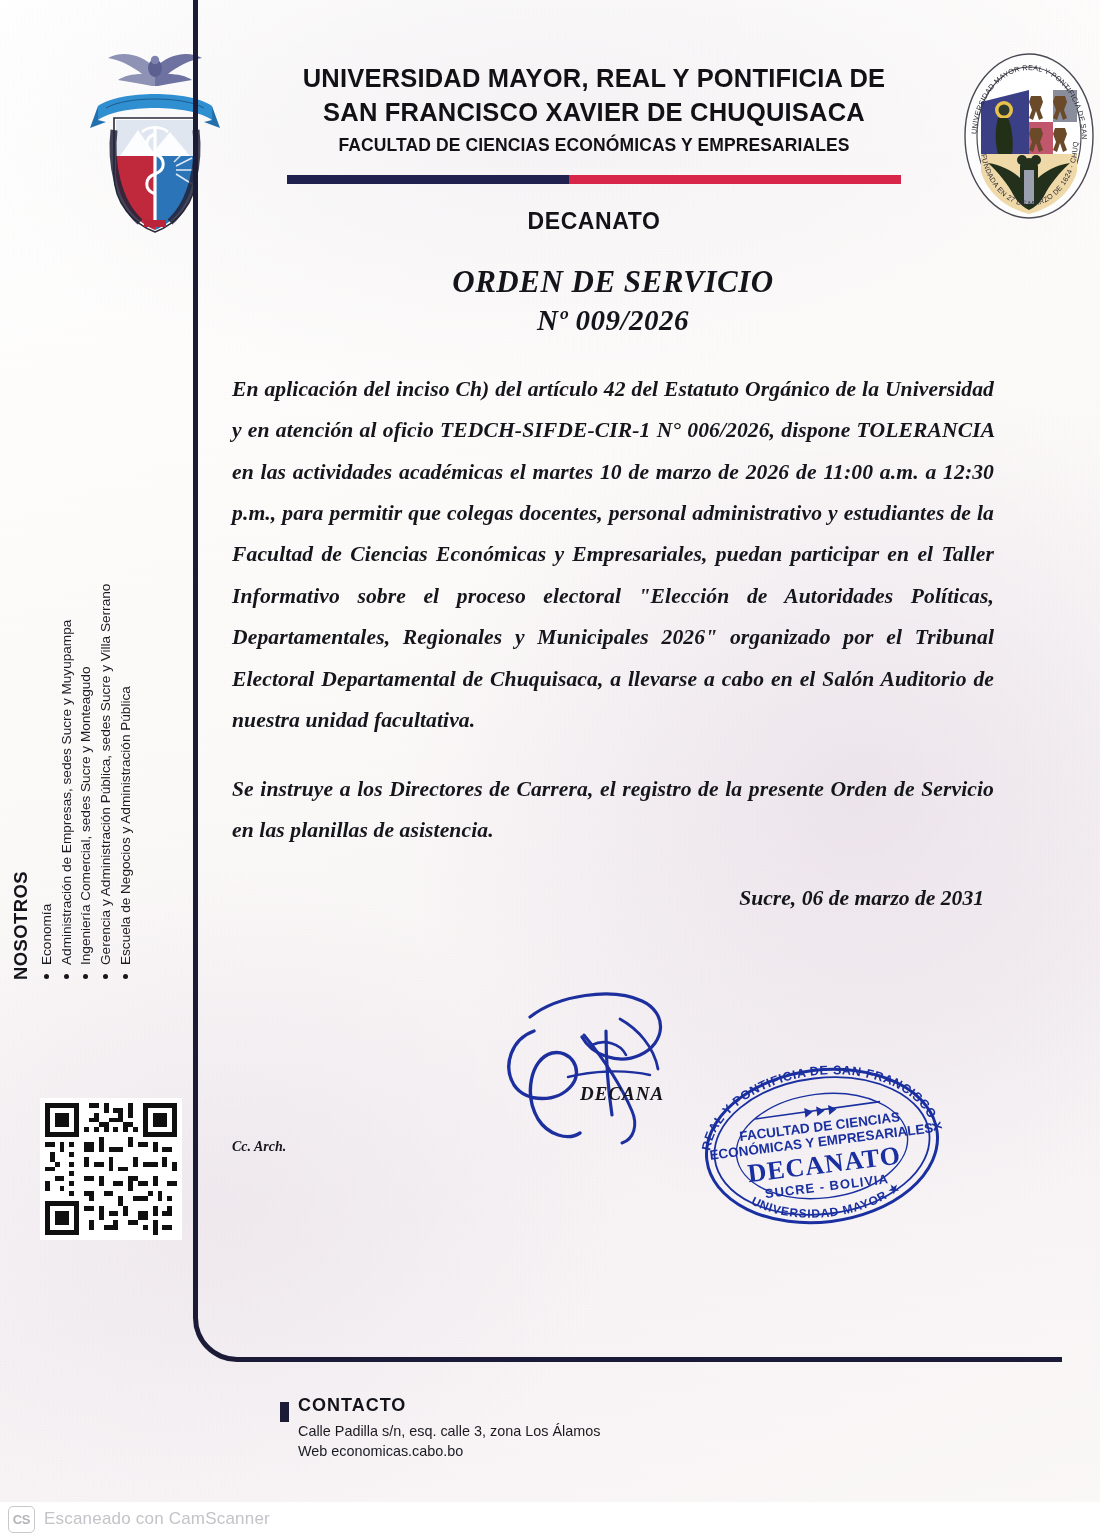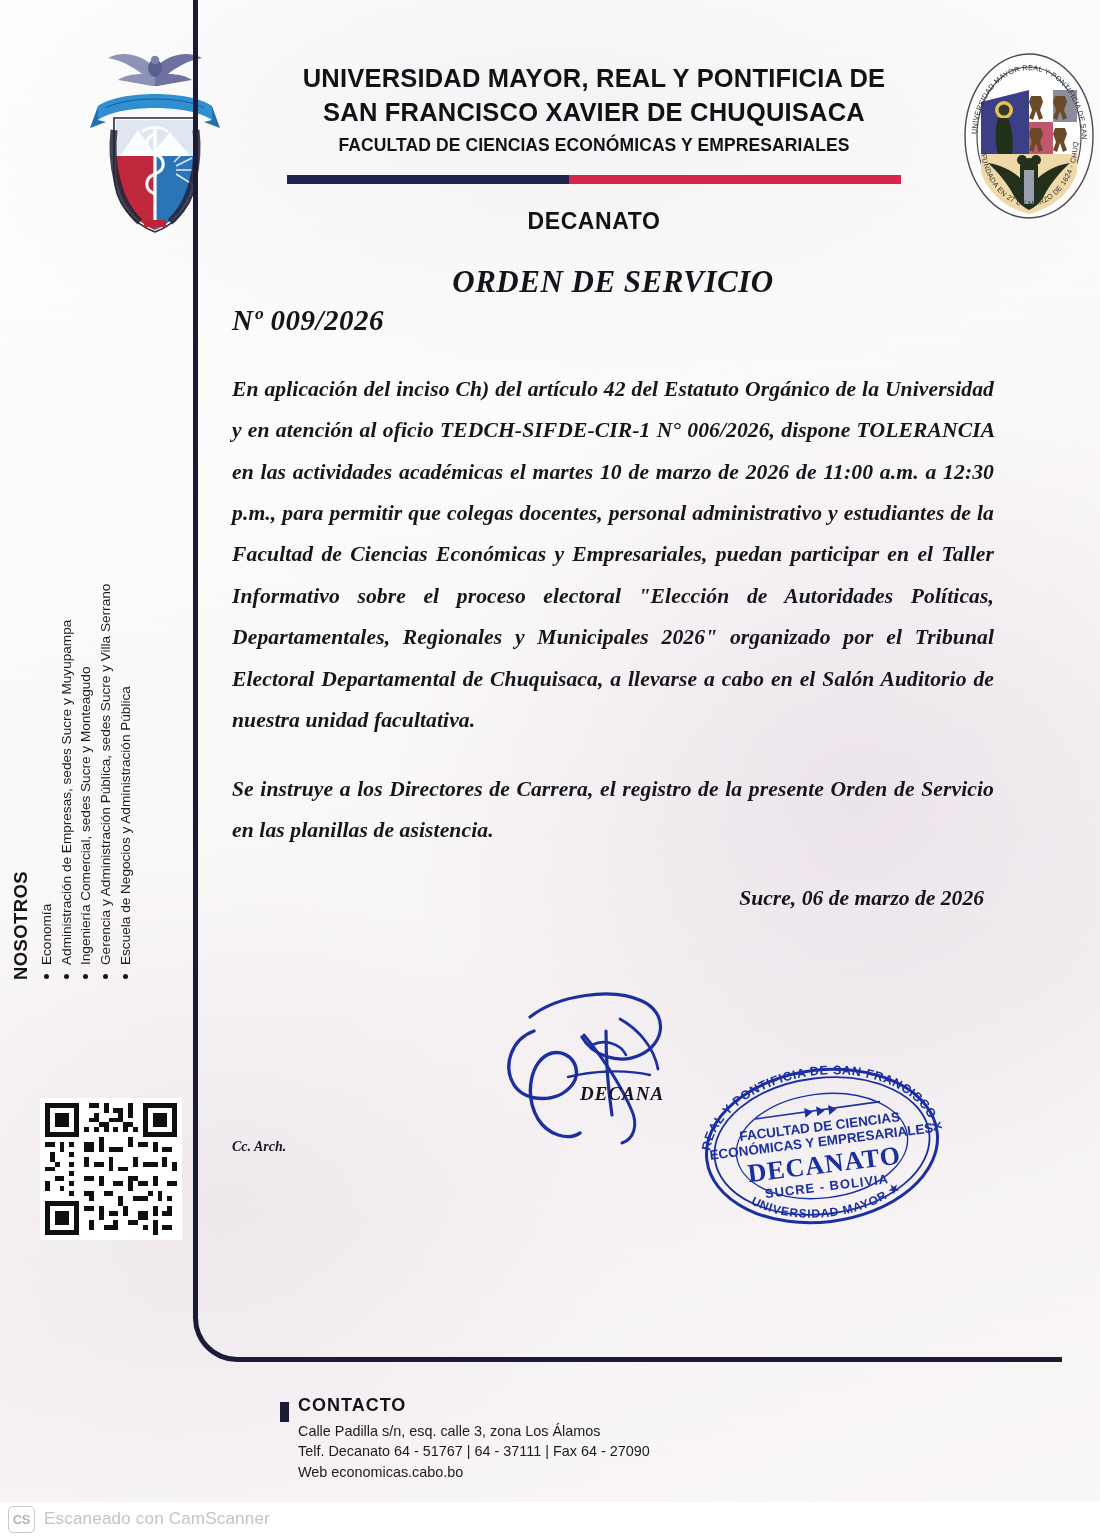--- a/index.html
+++ b/index.html
@@ -196,21 +196,21 @@
     text-align: center;
     font-family: "Liberation Serif", serif;
     font-weight: bold;
     font-style: italic;
     font-size: 31px;
     letter-spacing: .5px;
     line-height: 1.28;
     color: #14141b;
   }
   .doc-number {
-    text-align: left;
+    text-align: center;
     font-family: "Liberation Serif", serif;
     font-weight: bold;
     font-style: italic;
     font-size: 29px;
     letter-spacing: .5px;
     color: #14141b;
     margin-top: 2px;
   }
   .body-block {
     margin-top: 32px;
@@ -597,21 +597,21 @@
 
   <div class="doc">
     <div class="doc-title">ORDEN DE SERVICIO</div>
     <div class="doc-number">Nº 009/2026</div>
 
     <div class="body-block">
       <div class="para" id="para1"><span>En aplicación del inciso Ch) del artículo 42 del Estatuto Orgánico de la Universidad y en atención al oficio TEDCH-SIFDE-CIR-1 N° 006/2026, dispone </span><span class="hl">TOLERANCIA</span><span> en las actividades académicas el </span><span class="hl">martes 10 de marzo de 2026 de 11:00 a.m. a 12:30 p.m.</span><span>, para permitir que colegas docentes, personal administrativo y estudiantes de la Facultad de Ciencias Económicas y Empresariales, puedan participar en el Taller Informativo sobre el proceso electoral "Elección de Autoridades Políticas, Departamentales, Regionales y Municipales 2026" organizado por el Tribunal Electoral Departamental de Chuquisaca, a llevarse a cabo en el Salón Auditorio de nuestra unidad facultativa.</span></div>
       <div class="para">Se instruye a los Directores de Carrera, el registro de la presente Orden de Servicio en las planillas de asistencia.</div>
     </div>
 
-    <div class="date-line">Sucre, 06 de marzo de 2026</div>
+    <div class="date-line">Sucre, 06 de marzo de 2031</div>
 
     <div class="sig-area">
 
       <div class="signature-ink">
         <svg viewBox="0 0 340 190" width="340" height="190" aria-hidden="true">
           <g fill="none" stroke="#1d2f9e" stroke-linecap="round" stroke-linejoin="round">
             <path d="M62 58 C40 66 30 92 42 112 C54 130 86 130 100 112 C112 96 98 76 80 80 C58 86 52 122 66 146 C76 162 96 168 108 160" stroke-width="3.4"></path>
             <path d="M58 44 C86 22 140 14 170 28 C196 40 194 70 168 82 C146 92 120 82 110 64" stroke-width="3.2"></path>
             <path d="M112 62 C130 84 148 110 160 138 C166 152 162 166 150 170" stroke-width="3"></path>
             <path d="M134 58 C134 86 136 116 140 142" stroke-width="3.2"></path>
@@ -652,21 +652,20 @@
 
       <div class="cc-line">Cc. Arch.</div>
     </div>
   </div>
 
   <div class="footer">
     <div class="footer-mark"></div>
     <div class="contacto">
       <div class="contacto-title">CONTACTO</div>
       <div class="contacto-line">Calle Padilla s/n, esq. calle 3, zona Los Álamos</div>
-      <div class="contacto-line">Telf. Decanato 64 - 51767 | 64 - 37111 | Fax 64 - 27090</div>
       <div class="contacto-line">Web economicas.cabo.bo</div>
     </div>
 
   </div>
 
   <div class="cam-bar">
     <div class="cam-badge">CS</div>
     <div class="cam-text">Escaneado con CamScanner</div>
   </div>
 </div>

